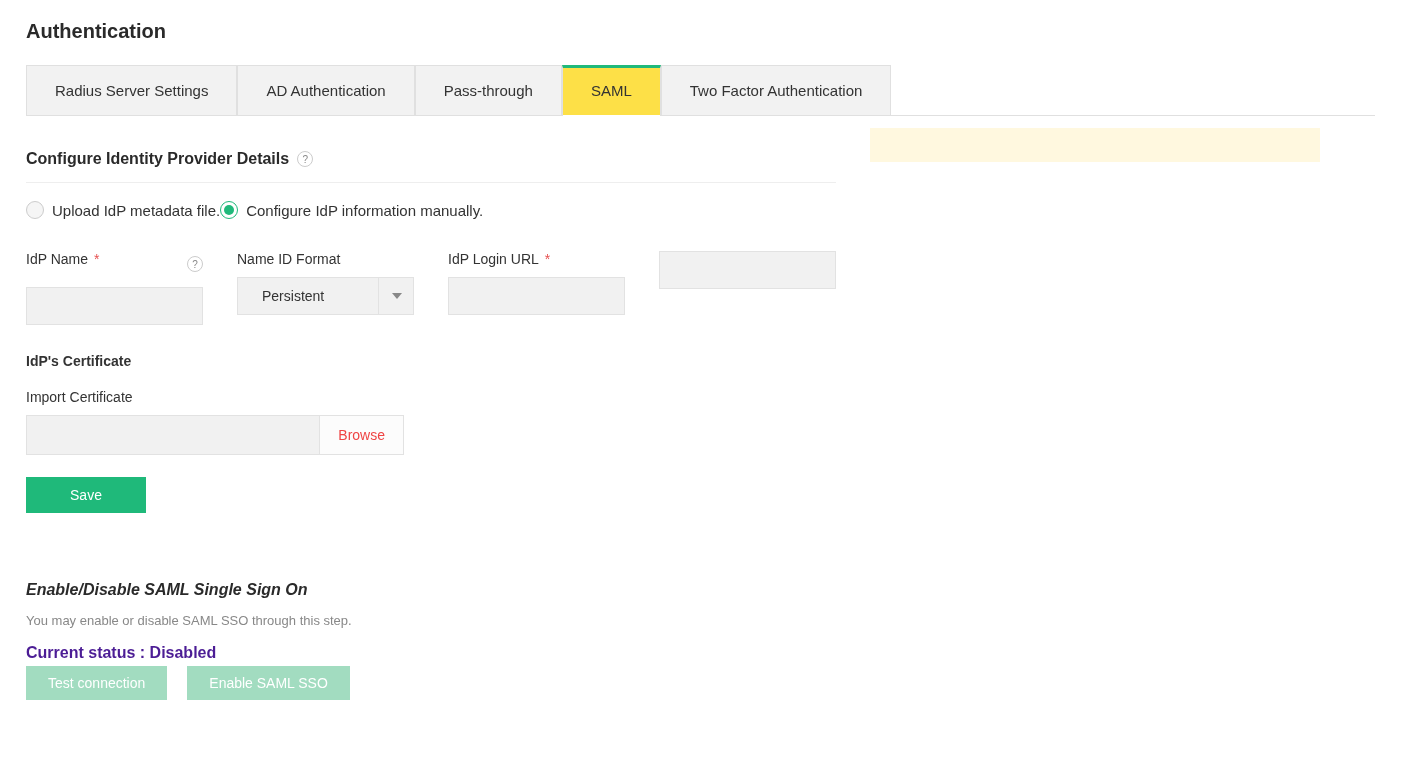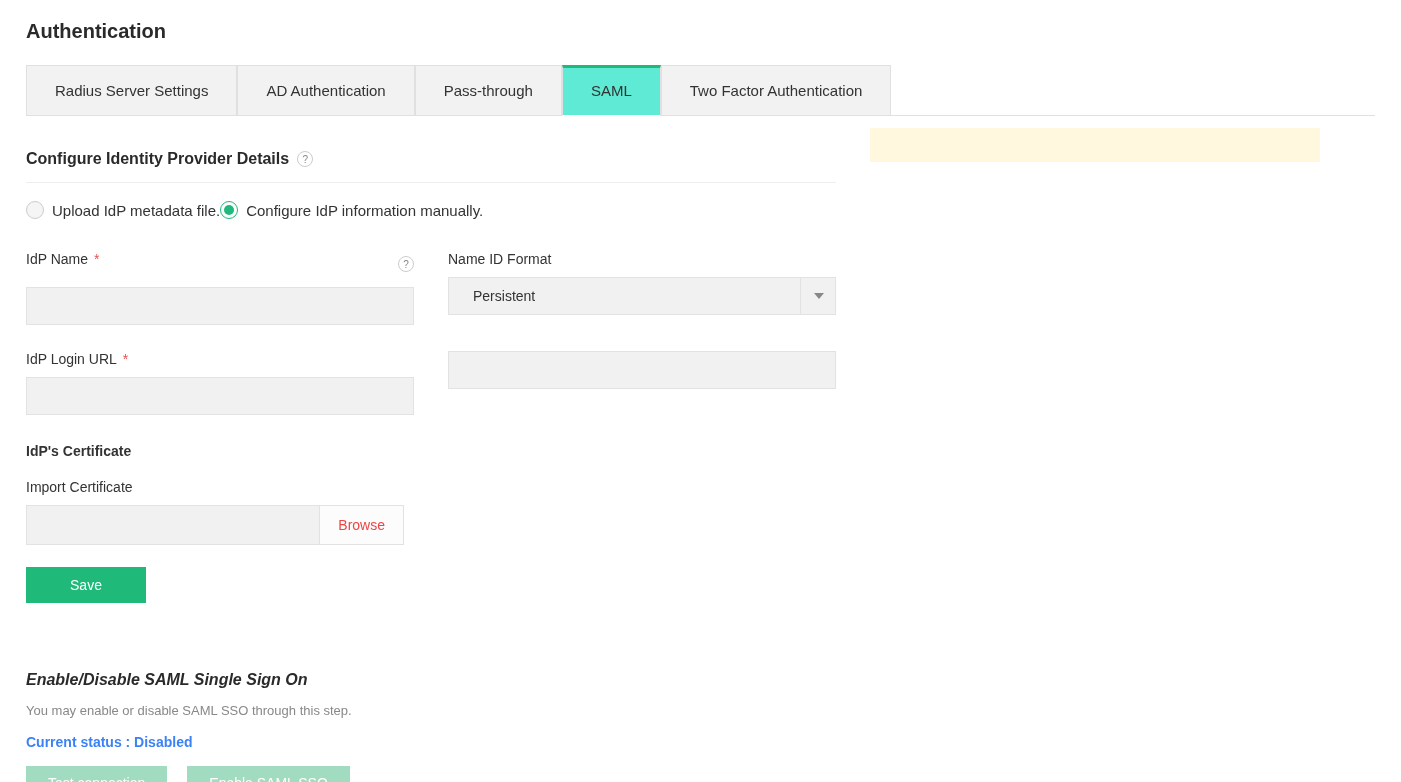--- a/index.html
+++ b/index.html
@@ -27,21 +27,21 @@
     padding: 16px 28px;
     background: #f2f2f2;
     border: 1px solid #e0e0e0;
     border-bottom: none;
     color: #333;
     font-size: 15px;
     cursor: pointer;
     margin-right: 0;
   }
   .tab.active {
-    background: #5eead4;
+    background: #fde047;
     border-top: 3px solid #20b97b;
     padding-top: 14px;
     position: relative;
   }
   .tab.active::after {
     content: "";
     position: absolute;
     bottom: -1px; left: 0; right: 0;
     height: 1px;
     background: #fff;
@@ -113,21 +113,21 @@
     border-radius: 50%;
     background: #20b97b;
   }
   .radio-label {
     color: #333;
     font-size: 15px;
   }
 
   .form-grid {
     display: grid;
-    grid-template-columns: 1fr 1fr;
+    grid-template-columns: 1fr 1fr 1fr 1fr;
     gap: 26px 34px;
     margin-top: 24px;
   }
   .field {
     display: flex;
     flex-direction: column;
   }
   .field-label {
     font-size: 14px;
     color: #333;
@@ -217,24 +217,24 @@
     color: #2a2a2a;
     margin-bottom: 14px;
     font-style: italic;
   }
   .sso-desc {
     font-size: 13px;
     color: #888;
     margin-bottom: 16px;
   }
   .sso-status {
-    font-size: 14px;
-    font-weight: 700;
-    color: #3b82f6;
-    margin-bottom: 16px;
+    font-size: 16px;
+    font-weight: 700;
+    color: #4c1d95;
+    margin-bottom: 4px;
   }
   .btn-row { display: flex; gap: 20px; }
   .btn-muted {
     height: 34px;
     padding: 0 22px;
     border: none;
     background: #a2dcc0;
     color: #fff;
     font-size: 14px;
     cursor: pointer;

